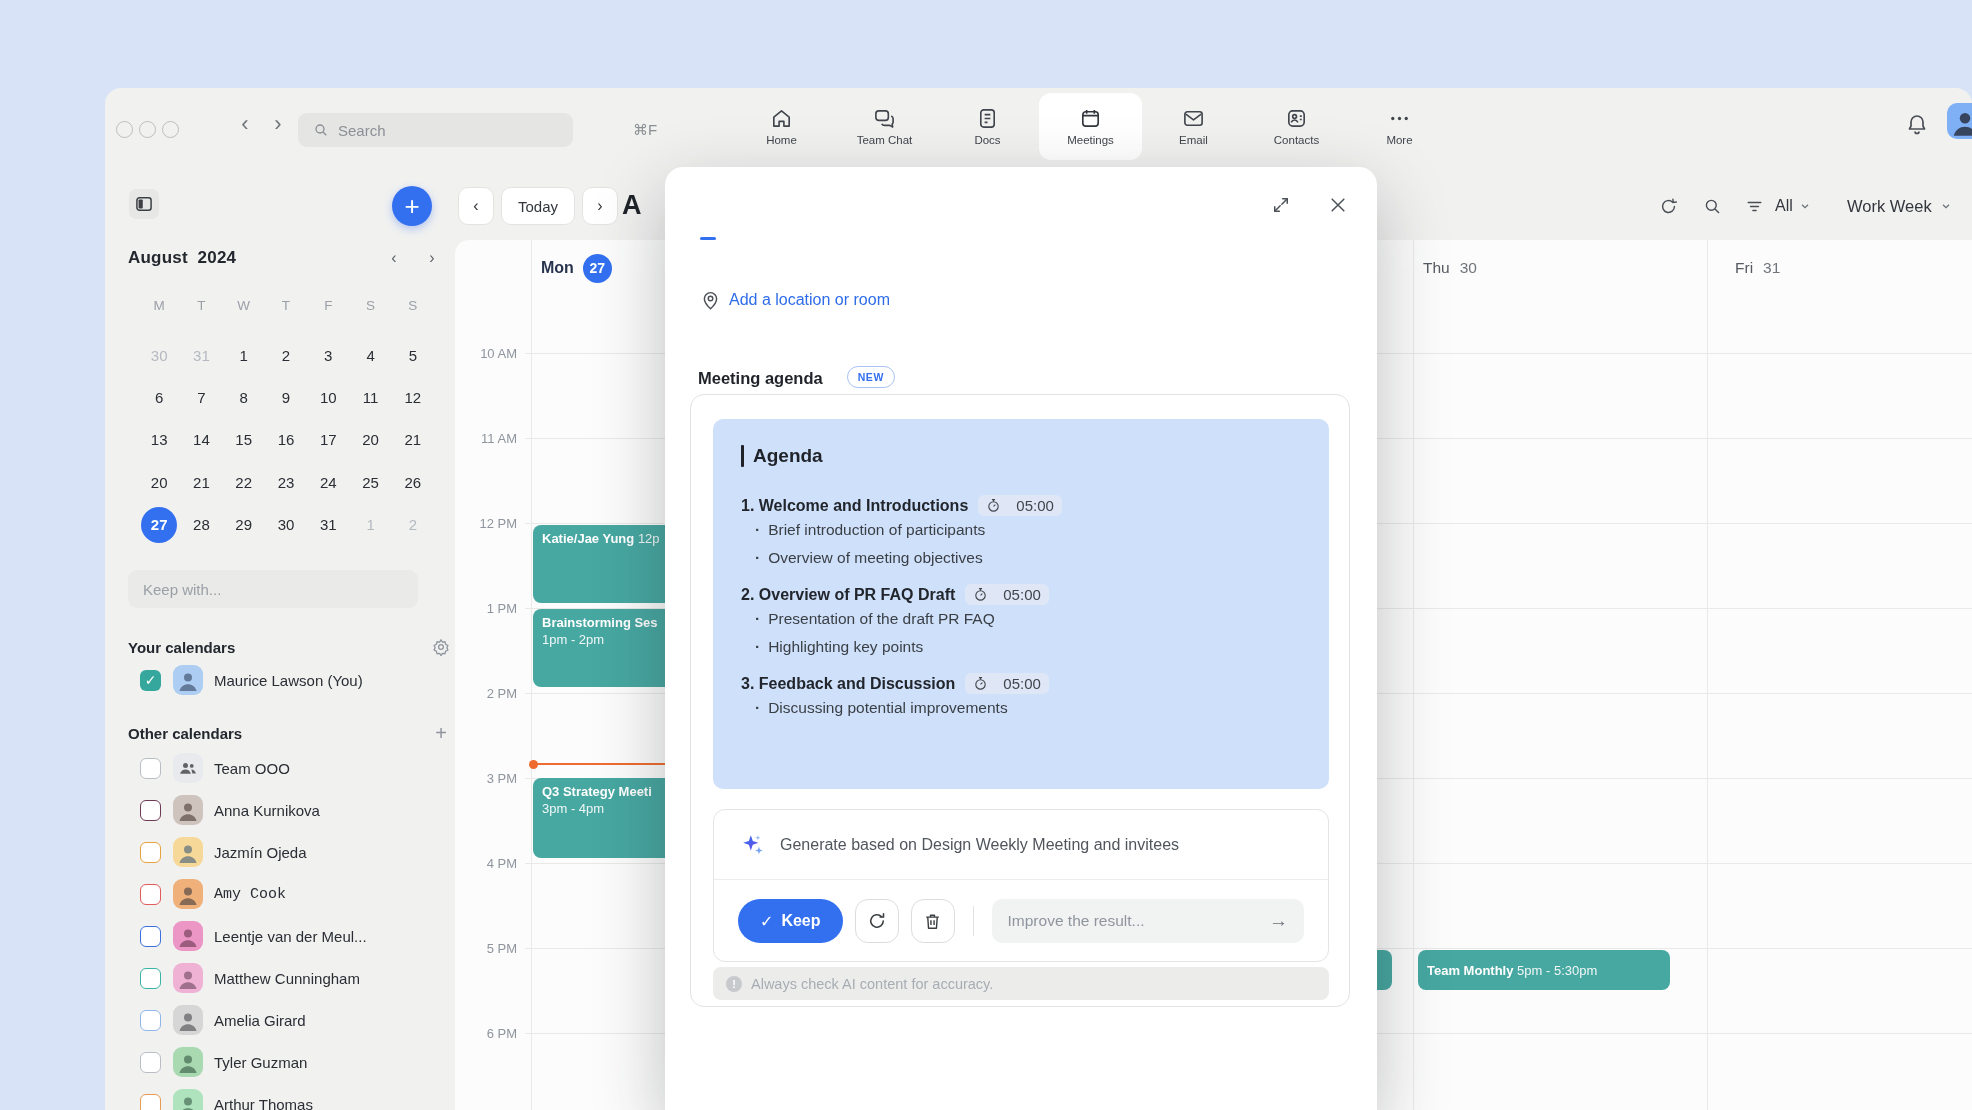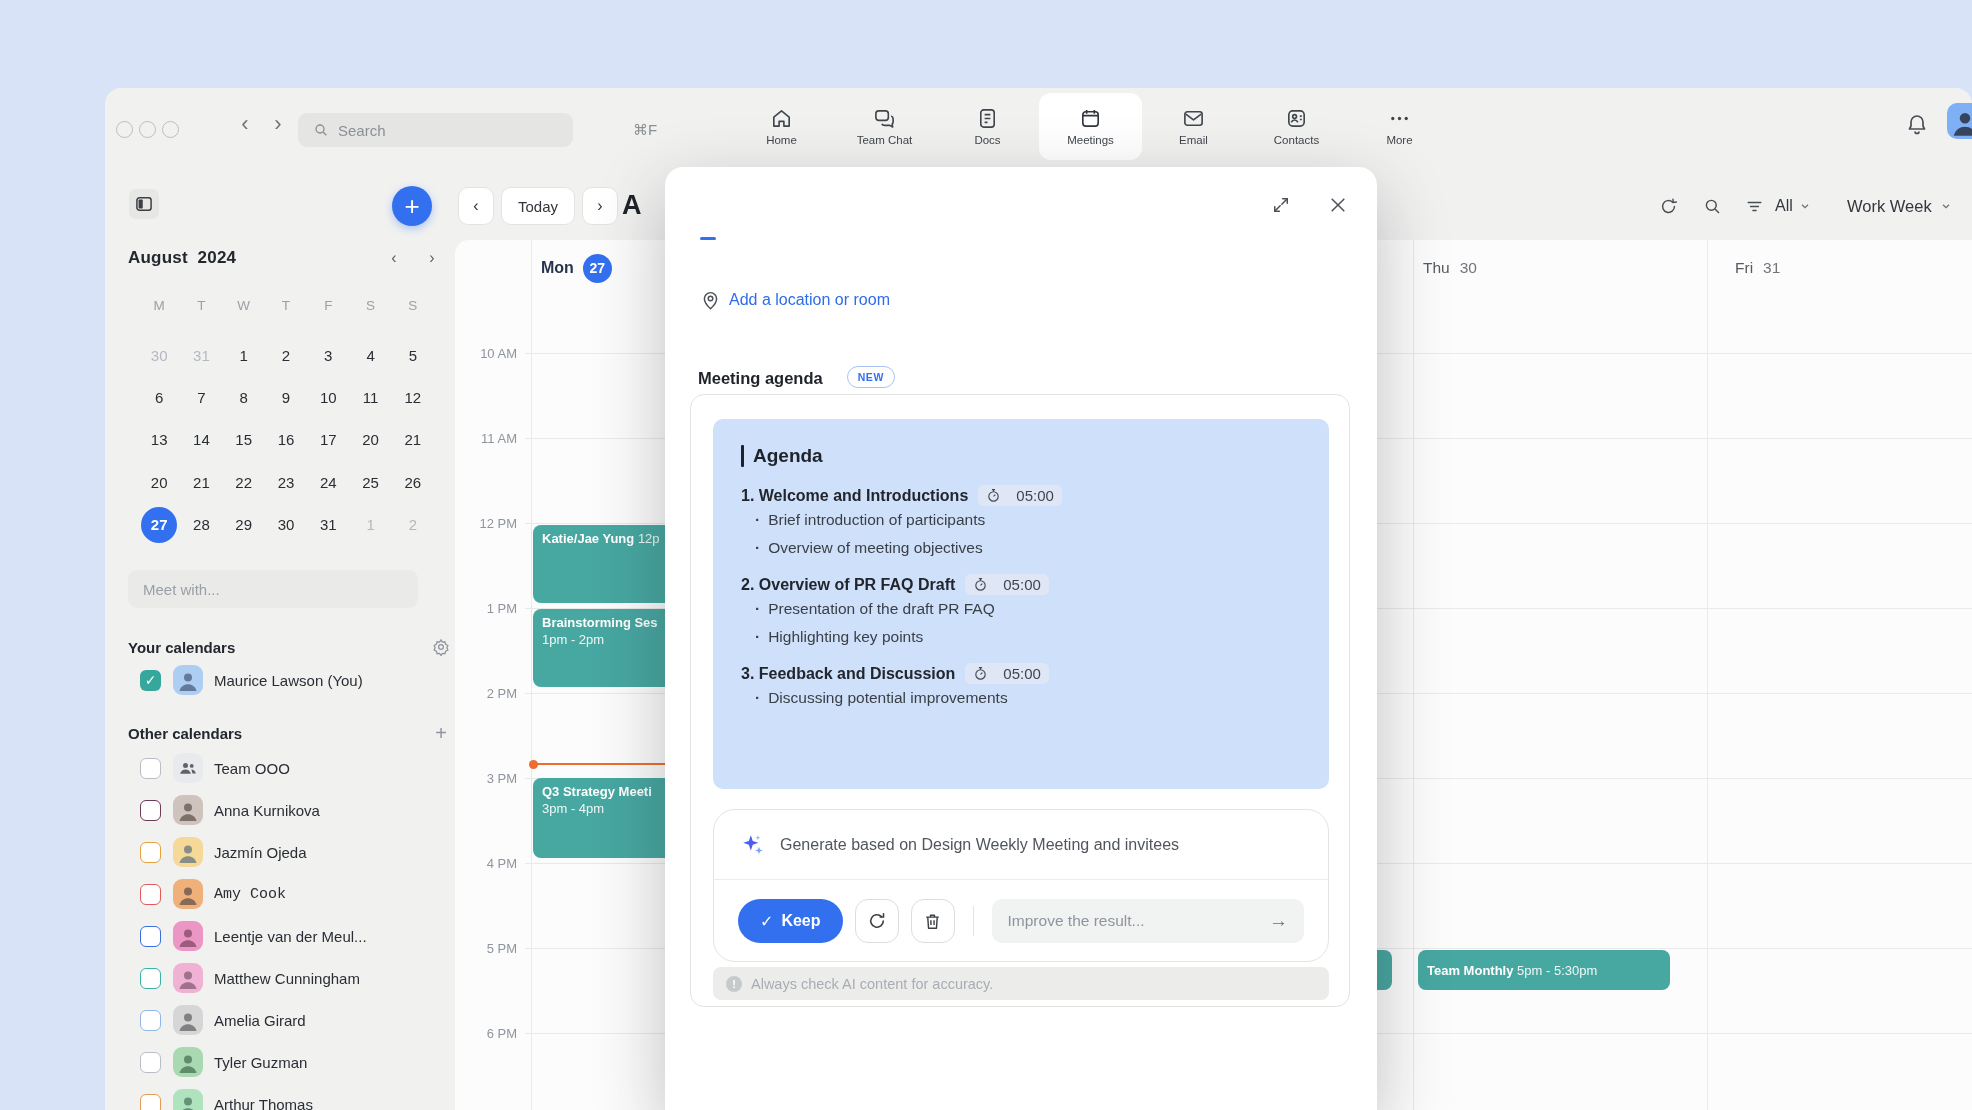--- a/index.html
+++ b/index.html
@@ -67,30 +67,30 @@
   .modal{position:absolute;left:665px;top:167px;width:712px;height:943px;background:#fff;border-radius:18px 18px 0 0;box-shadow:0 24px 70px rgba(31,35,41,.28);z-index:10;}
   .micon{position:absolute;top:26px;width:24px;height:24px;display:flex;align-items:center;justify-content:center;color:#4c5157;}
   .bluedash{position:absolute;left:35px;top:70px;width:16px;height:3px;border-radius:2px;background:#3370f0;}
   .locrow{position:absolute;left:35px;top:120px;height:26px;display:flex;align-items:center;gap:8px;}
   .loclink{color:#2e6ce8;font-size:16px;}
   .aglabel{position:absolute;left:33px;top:199px;display:flex;align-items:flex-end;gap:24px;}
   .aglabel .t{font-size:16.5px;font-weight:bold;color:#1f2329;}
   .newpill{border:1.5px solid #a9c3f5;color:#3370f0;font-size:10.5px;font-weight:bold;letter-spacing:.6px;border-radius:12px;padding:4px 10px;}
   .outercard{position:absolute;left:25px;top:227px;width:660px;height:613px;border:1px solid #e3e3e2;border-radius:14px;box-sizing:border-box;background:#fff;}
   .agendabox{position:absolute;left:22px;top:24px;width:616px;height:370px;background:#cfe0fa;border-radius:10px;box-sizing:border-box;padding:26px 28px;overflow:hidden;}
-  .ag-head{display:flex;align-items:center;gap:9px;margin-bottom:18px;}
+  .ag-head{display:flex;align-items:center;gap:9px;margin-bottom:28px;}
   .ag-cursor{width:3px;height:22px;background:#1f2329;border-radius:1px;}
   .ag-head .t{font-size:19px;font-weight:bold;color:#1f2329;}
   .ag-item{margin-top:12px;}
   .ag-item:first-of-type{margin-top:0;}
   .ag-title{display:flex;align-items:center;gap:10px;font-size:16px;font-weight:bold;color:#22262c;}
   .chip{display:inline-flex;align-items:center;gap:15px;background:#dfe7f6;border-radius:6px;padding:2px 8px;font-size:15px;font-weight:normal;color:#41464d;}
   .ag-bullet{font-size:15.5px;color:#3a3f45;line-height:28px;padding-left:14px;}
   .ag-bullet::before{content:"·";margin-right:8px;font-weight:bold;}
-  .aicard{position:absolute;left:22px;top:414px;width:616px;height:153px;border:1px solid #e4e4e3;border-radius:22px;box-sizing:border-box;}
+  .aicard{position:absolute;left:22px;top:414px;width:616px;height:153px;border:1px solid #e4e4e3;border-radius:12px;box-sizing:border-box;}
   .airow1{height:69px;border-bottom:1px solid #ececeb;display:flex;align-items:center;padding:0 26px;gap:14px;}
   .airow1 .gtext{font-size:16px;color:#51565d;}
   .airow2{height:82px;display:flex;align-items:center;padding:0 24px;gap:12px;}
   .keepbtn{height:44px;padding:0 22px;border-radius:22px;color:#fff;font-size:16px;font-weight:bold;display:flex;align-items:center;gap:8px;}
   .roundbtn{width:44px;height:44px;border:1px solid #dddddc;border-radius:13px;display:flex;align-items:center;justify-content:center;color:#3c4043;background:#fff;box-sizing:border-box;}
   .vdiv{width:1px;height:30px;background:#e3e3e2;margin:0 6px;}
   .improve{flex:1;height:44px;background:#f1f2f2;border-radius:10px;display:flex;align-items:center;padding:0 16px;box-sizing:border-box;color:#8f959e;font-size:15.5px;}
   .improve .arrow{margin-left:auto;color:#6a6f76;font-size:19px;}
   .aifooter{position:absolute;left:22px;top:572px;width:616px;height:33px;background:#ececeb;border-radius:8px;display:flex;align-items:center;padding:0 13px;box-sizing:border-box;gap:9px;}
   .aifooter .info{width:16px;height:16px;border-radius:50%;background:#c7cacd;color:#fff;font-size:11px;font-weight:bold;display:flex;align-items:center;justify-content:center;flex:none;}
@@ -363,21 +363,21 @@
           <div class="cell muted">
             <span>1</span>
           </div>
 
           <div class="cell muted">
             <span>2</span>
           </div>
         </div>
 
       <div class="meetwith">
-        <span>Meet with...</span>
+        <span>Keep with...</span>
       </div>
 
       <div class="sec-title" style="top:479px;">Your calendars</div>
       <div class="sec-icon" style="left:325px;top:476px;">
         <svg width="18" height="18" viewBox="0 0 24 24" fill="none" stroke="#8f959e" stroke-width="1.7">
             <circle cx="12" cy="12" r="3.2"></circle>
             <path d="M12 2.5l1.8 2.9 3.4-.4 1 3.3 3 1.7-1.4 3 1.4 3-3 1.7-1 3.3-3.4-.4-1.8 2.9-1.8-2.9-3.4.4-1-3.3-3-1.7 1.4-3-1.4-3 3-1.7 1-3.3 3.4.4z"></path>
           </svg>
       </div>
 

